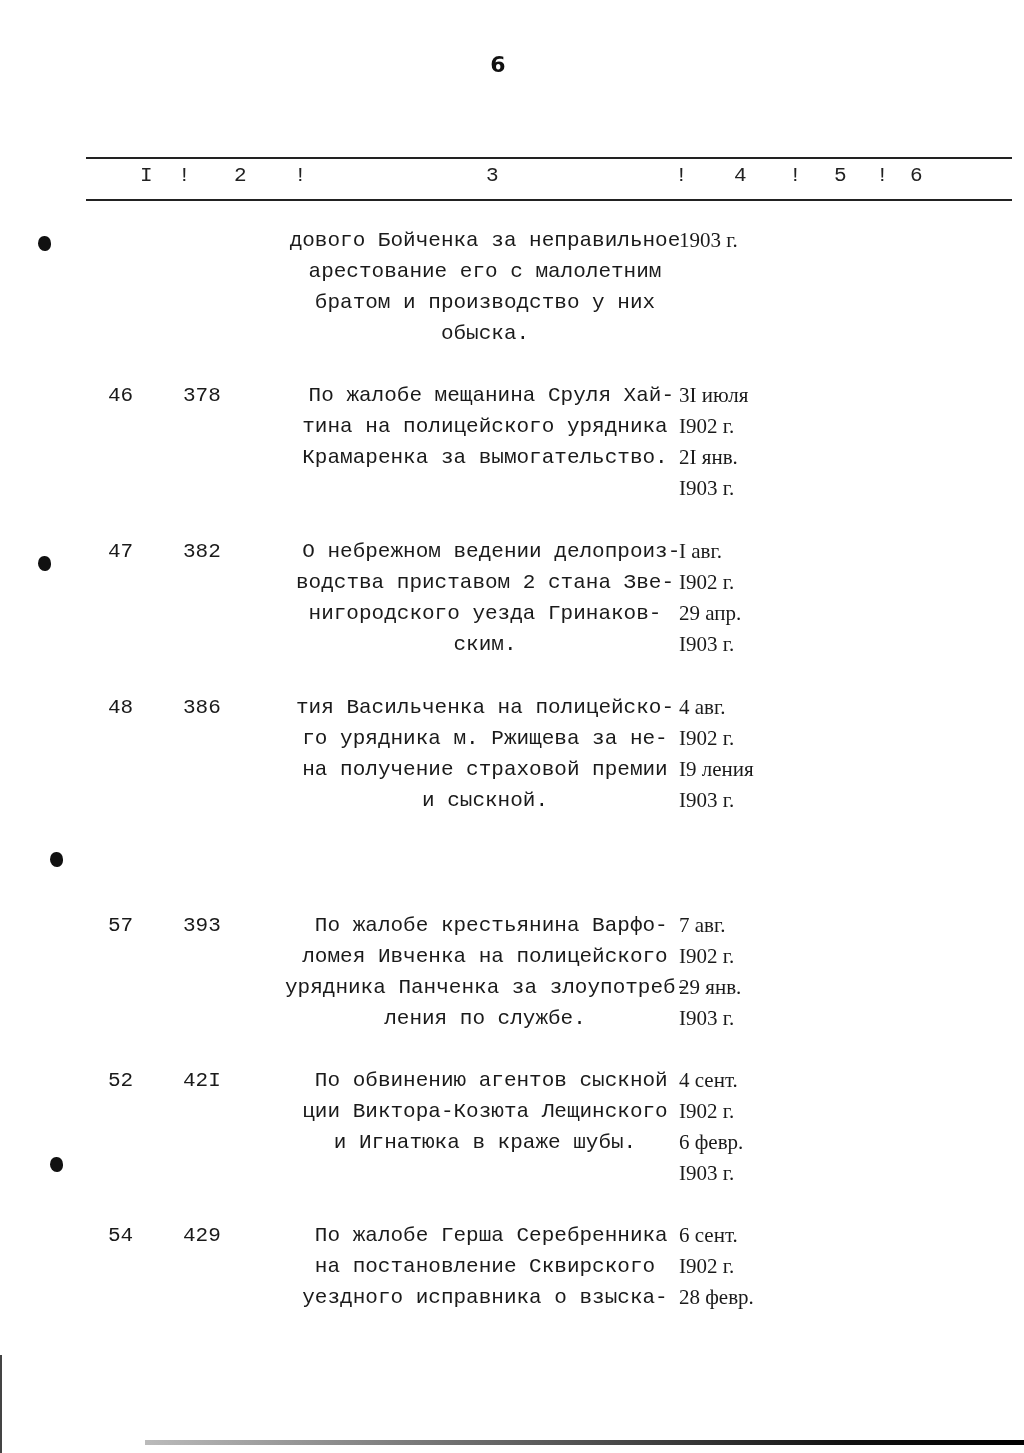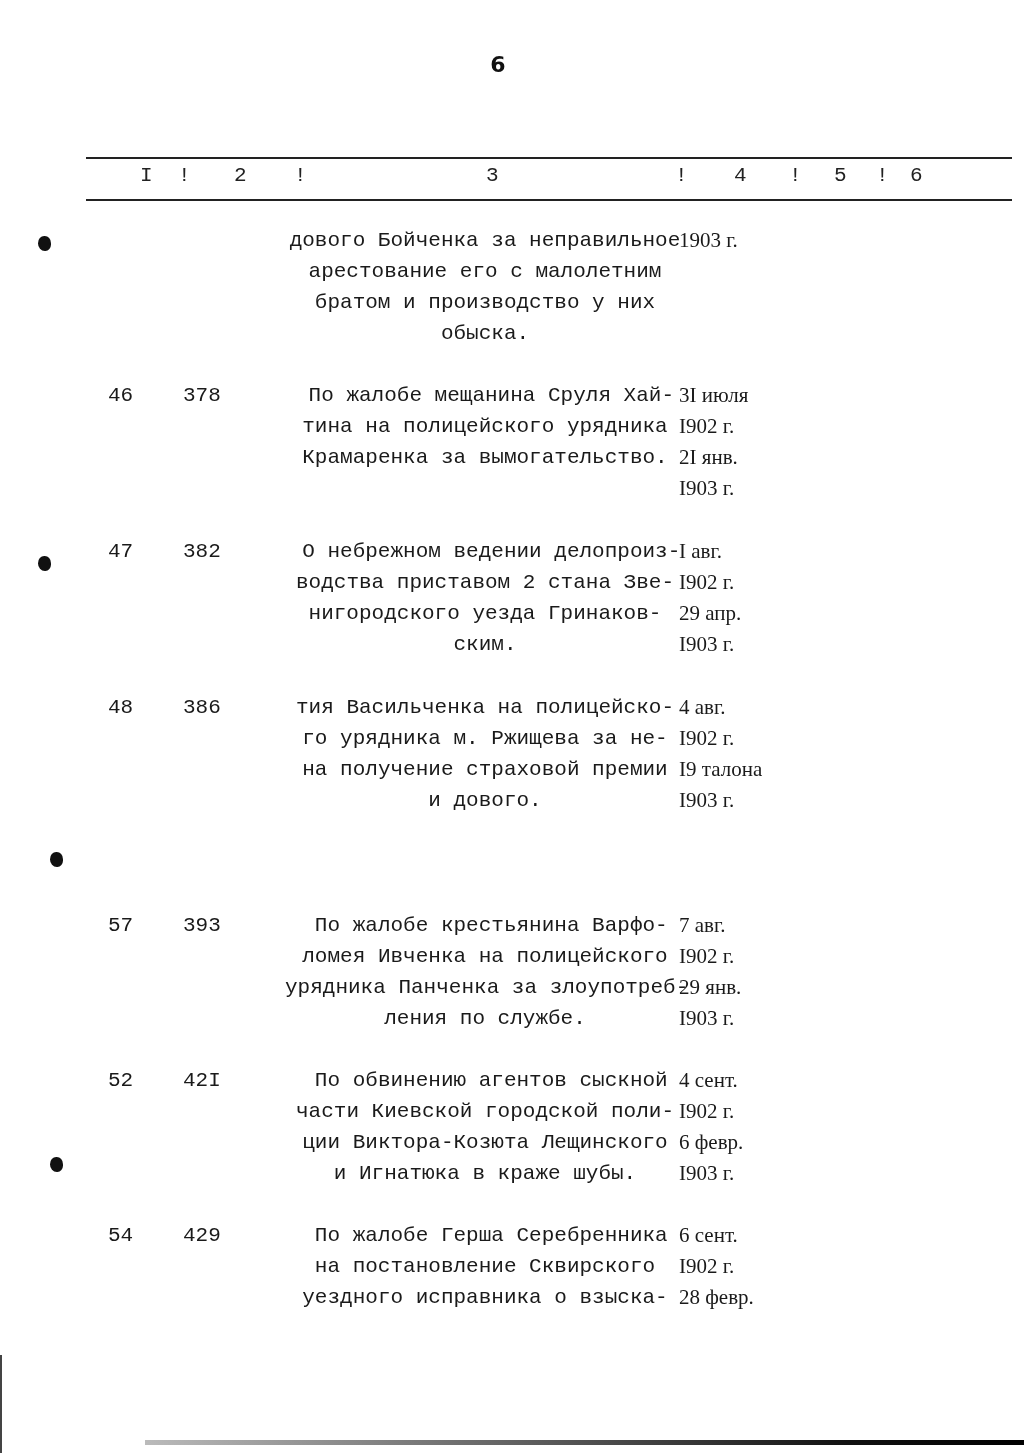--- a/index.html
+++ b/index.html
@@ -175,26 +175,26 @@
   </div>
 </div>
 
 <div class="entry" style="top:692px">
   <div class="col-num">48</div>
   <div class="col-case">386</div>
   <div class="col-desc">
     <span class="line">тия Васильченка на полицейско-</span>
     <span class="line">го урядника м. Ржищева за не-</span>
     <span class="line">на получение страховой премии</span>
-    <span class="line">и дового.</span>
+    <span class="line">и сыскной.</span>
   </div>
   <div class="col-date">
     <span class="line">4 авг.</span>
     <span class="line">I902 г.</span>
-    <span class="line">I9 талона</span>
+    <span class="line">I9 ления</span>
     <span class="line">I903 г.</span>
   </div>
 </div>
 
 <div class="entry" style="top:910px">
   <div class="col-num">57</div>
   <div class="col-case">393</div>
   <div class="col-desc">
     <span class="line"> По жалобе крестьянина Варфо-</span>
     <span class="line">ломея Ивченка на полицейского</span>
@@ -207,21 +207,20 @@
     <span class="line">29 янв.</span>
     <span class="line">I903 г.</span>
   </div>
 </div>
 
 <div class="entry" style="top:1065px">
   <div class="col-num">52</div>
   <div class="col-case">42I</div>
   <div class="col-desc">
     <span class="line"> По обвинению агентов сыскной</span>
-    <span class="line">части Киевской городской поли-</span>
     <span class="line">ции Виктора-Козюта Лещинского</span>
     <span class="line">и Игнатюка в краже шубы.</span>
   </div>
   <div class="col-date">
     <span class="line">4 сент.</span>
     <span class="line">I902 г.</span>
     <span class="line">6 февр.</span>
     <span class="line">I903 г.</span>
   </div>
 </div>

